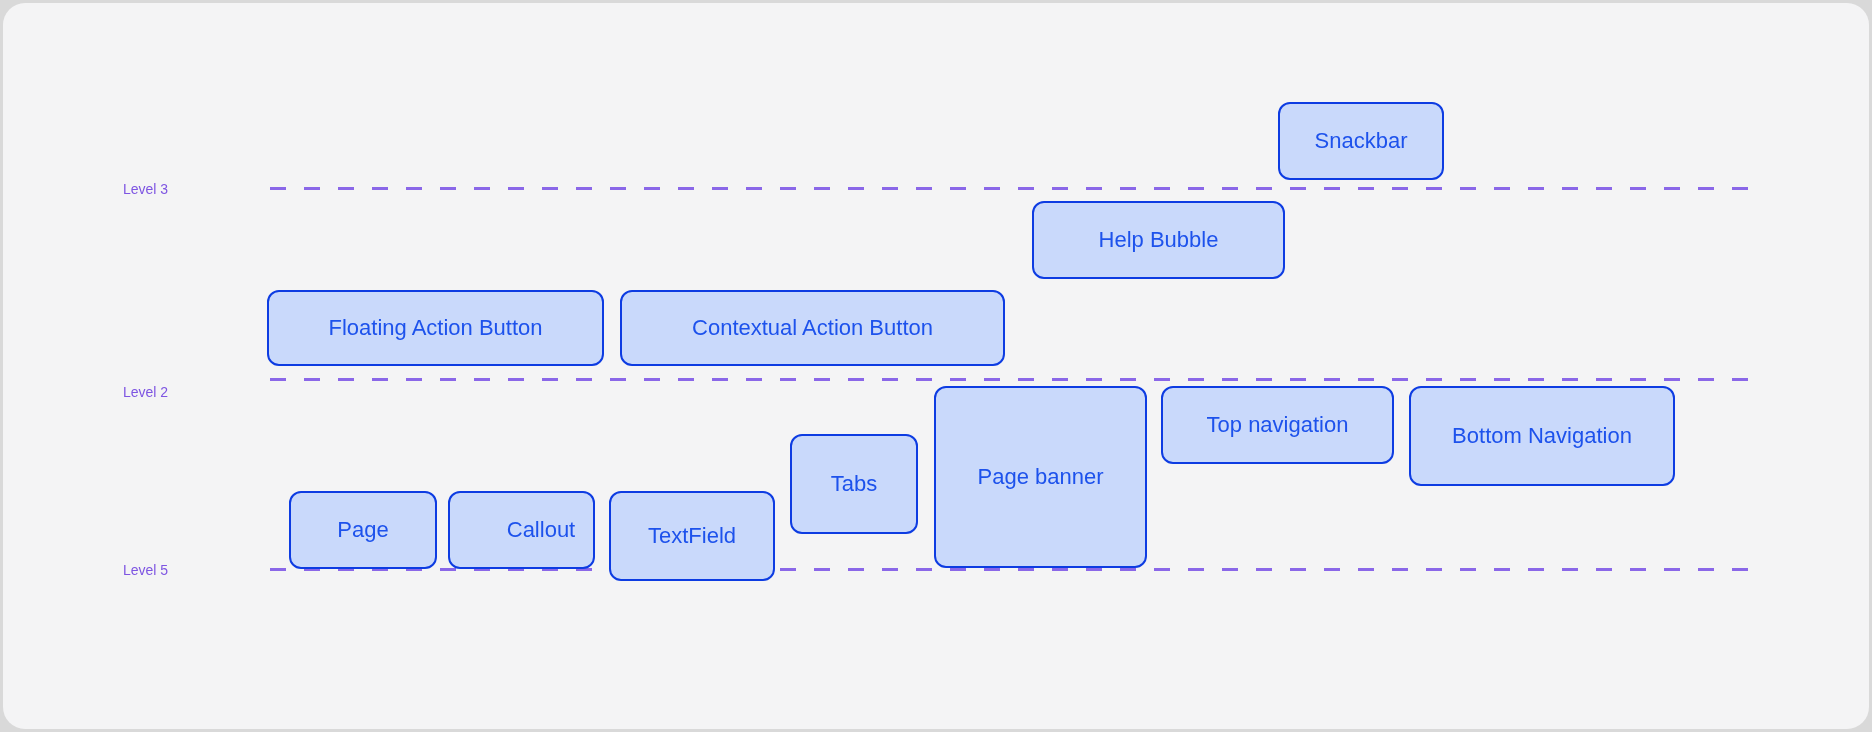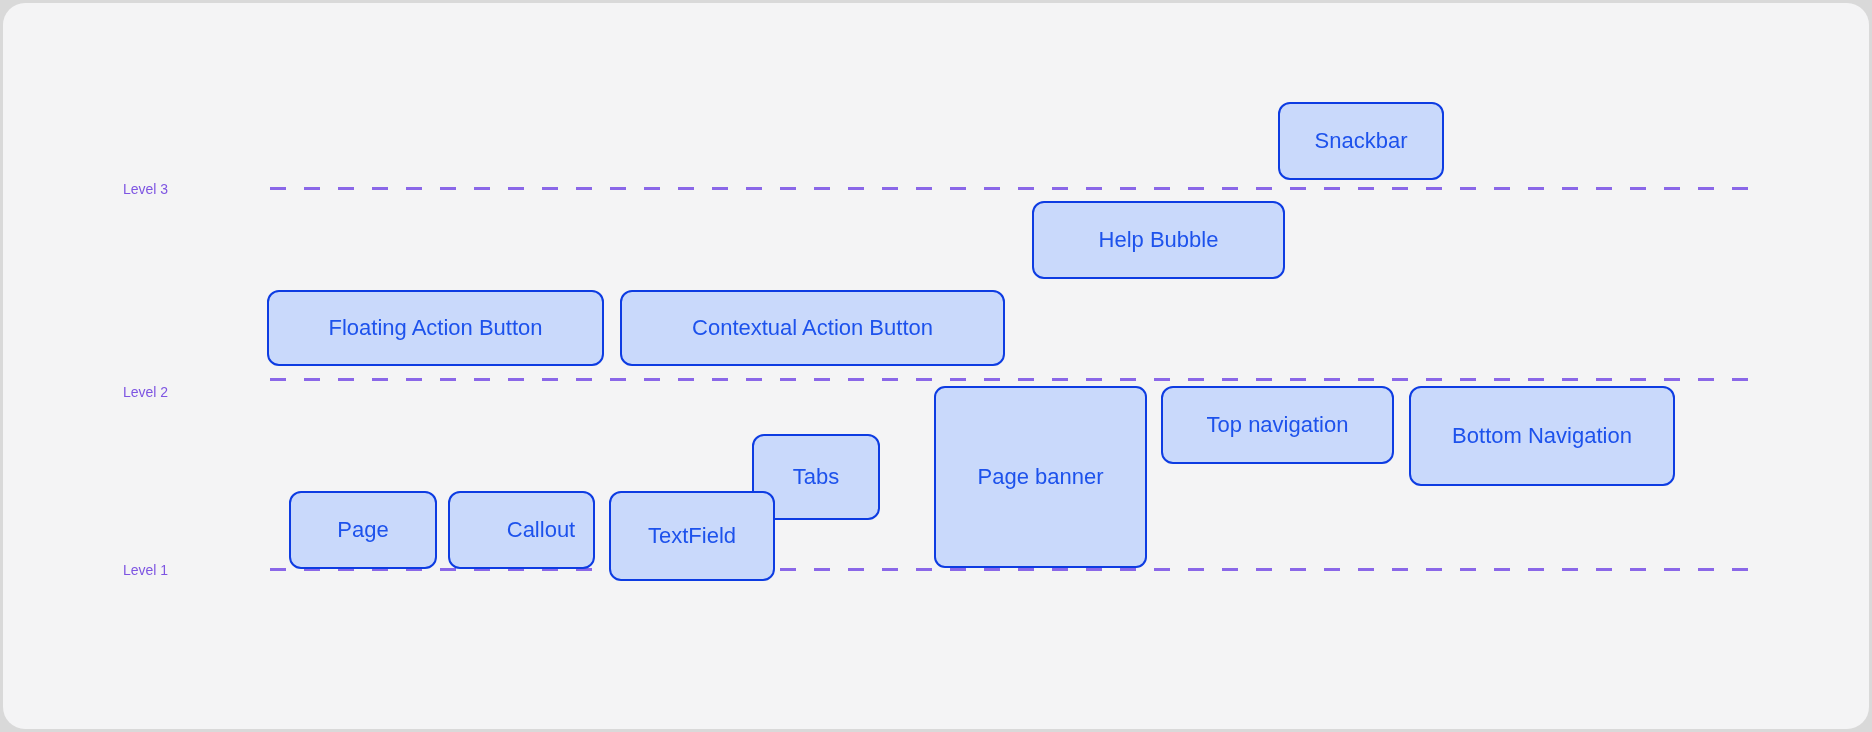--- a/index.html
+++ b/index.html
@@ -58,43 +58,43 @@
 </head>
 <body>
 
 <div class="canvas" id="canvas">
   <div class="card" id="card"></div>
 <div class="level-line" style="left: 270px; width: 1488px; top: 187px;"></div>
     <div class="level-label" style="left: 123px; top: 175px;">Level 3</div>
     <div class="level-line" style="left: 270px; width: 1488px; top: 378px;"></div>
     <div class="level-label" style="left: 123px; top: 366px; margin-top: 12px;">Level 2</div>
     <div class="level-line" style="left: 270px; width: 1488px; top: 568px;"></div>
-    <div class="level-label" style="left: 123px; top: 556px;">Level 1</div>
+    <div class="level-label" style="left: 123px; top: 556px;">Level 5</div>
     <div class="comp-box" style="left: 1032px; top: 201px; width: 253px; height: 78px;">
       <span>Help Bubble</span>
     </div>
     <div class="comp-box" style="left: 1278px; top: 102px; width: 166px; height: 78px;">
       <span>Snackbar</span>
     </div>
     <div class="comp-box" style="left: 267px; top: 290px; width: 337px; height: 76px;">
       <span>Floating Action Button</span>
     </div>
     <div class="comp-box" style="left: 620px; top: 290px; width: 385px; height: 76px;">
       <span>Contextual Action Button</span>
     </div>
-    <div class="comp-box" style="left: 934px; top: 386px; width: 213px; height: 182px; border-radius: 11px;">
+    <div class="comp-box" style="left: 934px; top: 386px; width: 213px; height: 182px;">
       <span>Page banner</span>
     </div>
     <div class="comp-box" style="left: 1161px; top: 386px; width: 233px; height: 78px;">
       <span>Top navigation</span>
     </div>
     <div class="comp-box" style="left: 1409px; top: 386px; width: 266px; height: 100px;">
       <span>Bottom Navigation</span>
     </div>
-    <div class="comp-box" style="left: 752px; top: 434px; width: 128px; height: 86px;">
+    <div class="comp-box" style="left: 790px; top: 434px; width: 128px; height: 100px;">
       <span>Tabs</span>
     </div>
     <div class="comp-box" style="left: 289px; top: 491px; width: 148px; height: 78px;">
       <span>Page</span>
     </div>
     <div class="comp-box" style="left: 448px; top: 491px; width: 147px; height: 78px; padding-left: 39px;">
       <span>Callout</span>
     </div>
     <div class="comp-box" style="left: 609px; top: 491px; width: 166px; height: 90px;">
       <span>TextField</span>

